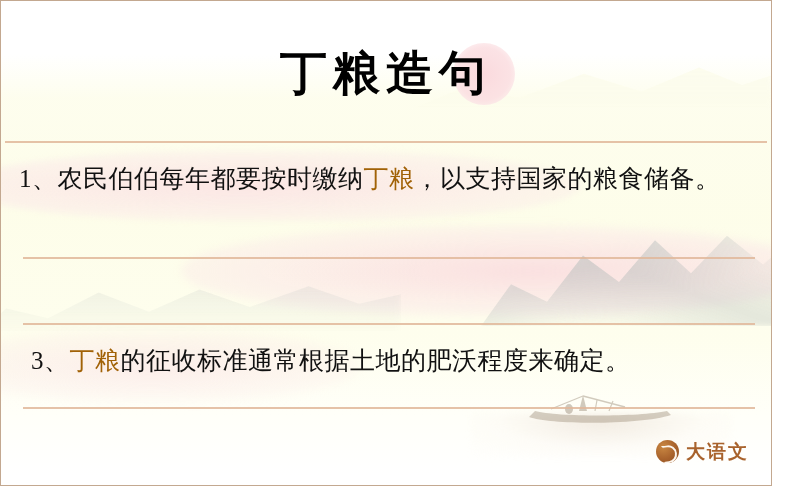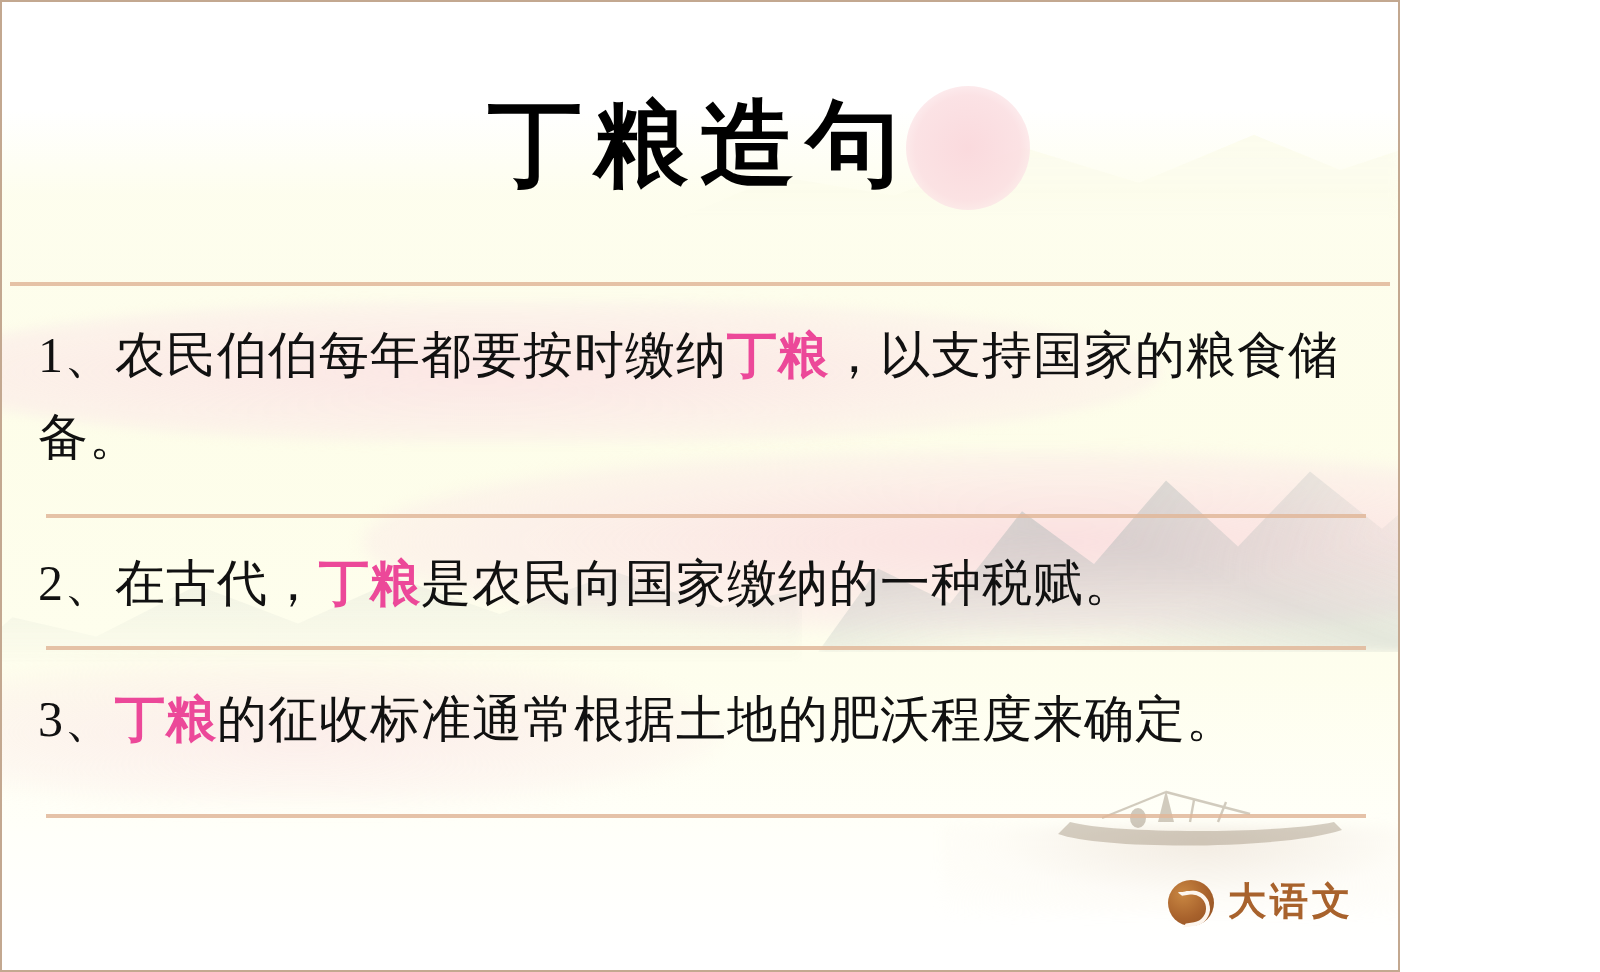--- a/index.html
+++ b/index.html
@@ -9,21 +9,21 @@
   body {
     width: 800px;
     height: 486px;
     overflow: hidden;
     font-family: "Liberation Serif", "DejaVu Serif", serif;
     background: #ffffff;
   }
 
   #slide {
     position: relative;
-    width: 700px;
+    width: 772px;
     height: 486px;
     box-sizing: border-box;
     border: 1.5px solid #c3a890;
     background: #ffffff;
     overflow: hidden;
   }
 
   
   .bg-layer {
     position: absolute;
@@ -174,25 +174,25 @@
     left: 18px;
     right: 22px;
     font-family: "Liberation Serif", "DejaVu Serif", serif;
     font-size: 25px;
     line-height: 1.62;
     color: #111111;
     letter-spacing: 0.5px;
   }
   #sentence-1 { top: 158px; }
   #sentence-2 { top: 272px; }
-  #sentence-3 { top: 340px; }
+  #sentence-3 { top: 340px; margin-left: 12px; }
 
   .kw {
-    color: #ec4899;
-    font-weight: bold;
+    color: #a16207;
+    font-weight: normal;
   }
 
   
   #brand-logo {
     position: absolute;
     right: 22px;
     bottom: 22px;
     display: flex;
     align-items: center;
     gap: 7px;
@@ -255,21 +255,20 @@
   <div id="content">
 
     <div id="page-title">丁粮造句</div>
 
     <div class="divider" id="divider-1"></div>
     <div class="divider" id="divider-2"></div>
     <div class="divider" id="divider-3"></div>
     <div class="divider" id="divider-4"></div>
 
     <div class="sentence" id="sentence-1"><span>1、</span><span>农民伯伯每年都要按时缴纳</span><span class="kw">丁粮</span><span>，以支持国家的粮食储备。</span></div>
-    <div class="sentence" id="sentence-2"><span>2、</span><span>在古代，</span><span class="kw">丁粮</span><span>是农民向国家缴纳的一种税赋。</span></div>
     <div class="sentence" id="sentence-3"><span>3、</span><span class="kw">丁粮</span><span>的征收标准通常根据土地的肥沃程度来确定。</span></div>
 
     <div id="brand-logo">
       <div id="brand-mark"></div>
       <div id="brand-name">大语文</div>
     </div>
 
   </div>
 </div>
 

